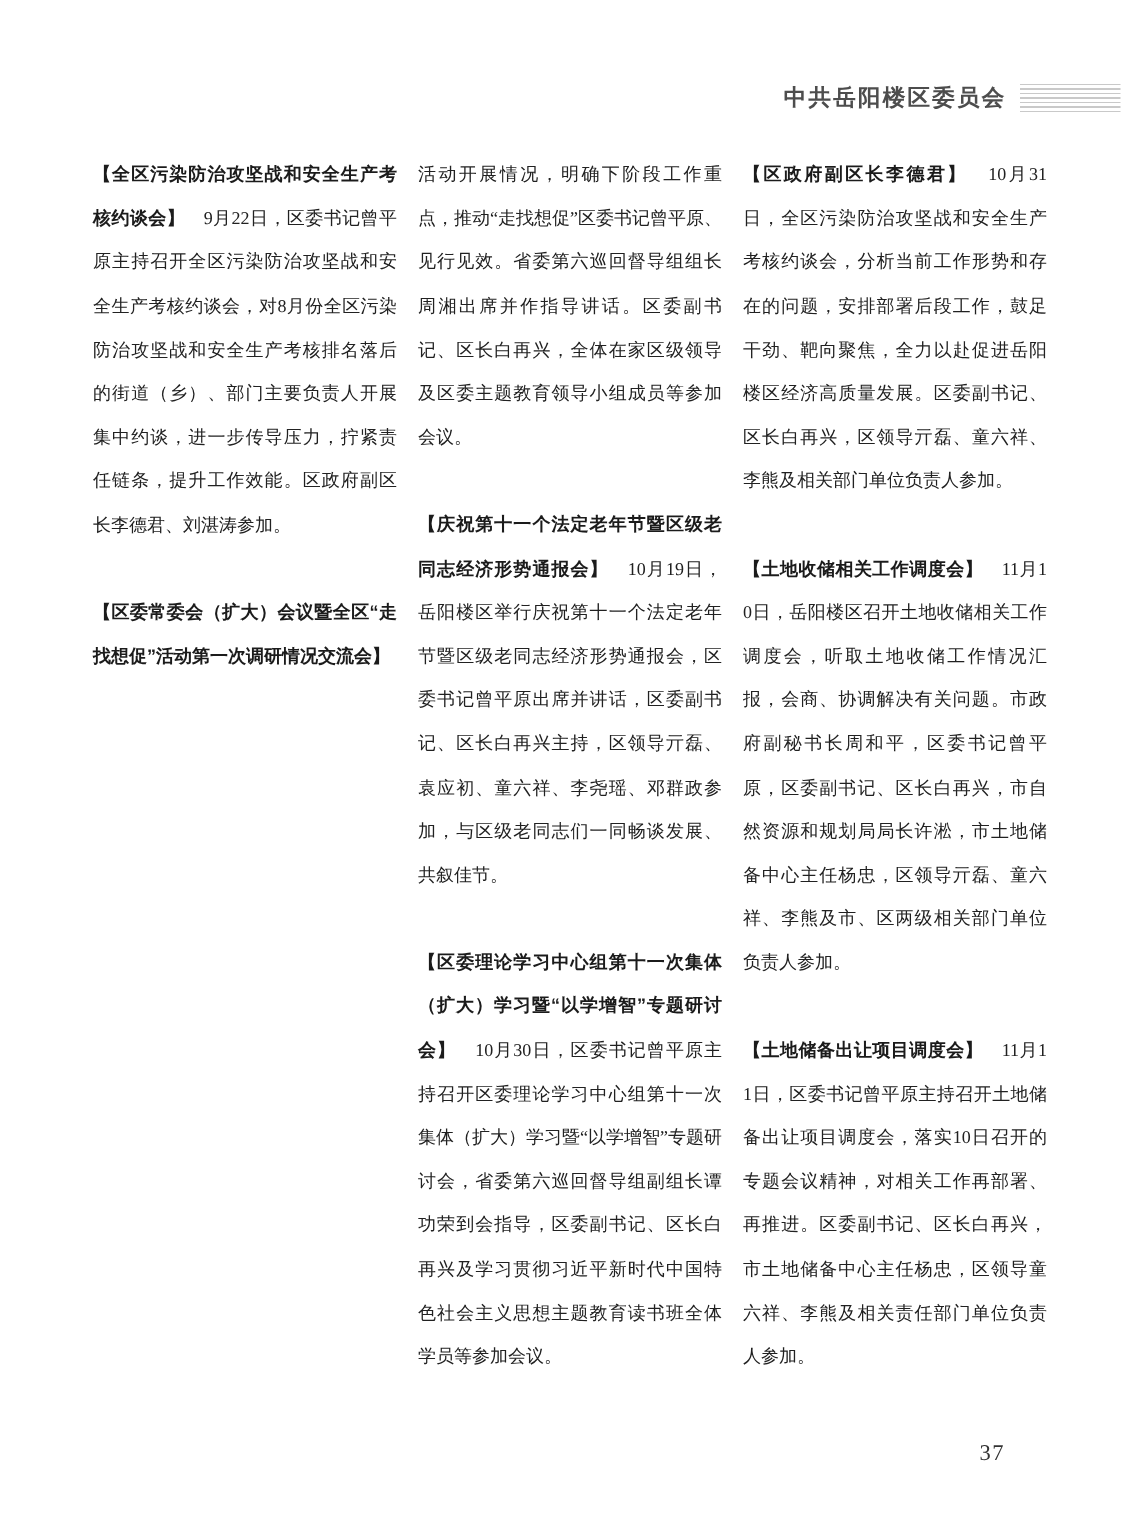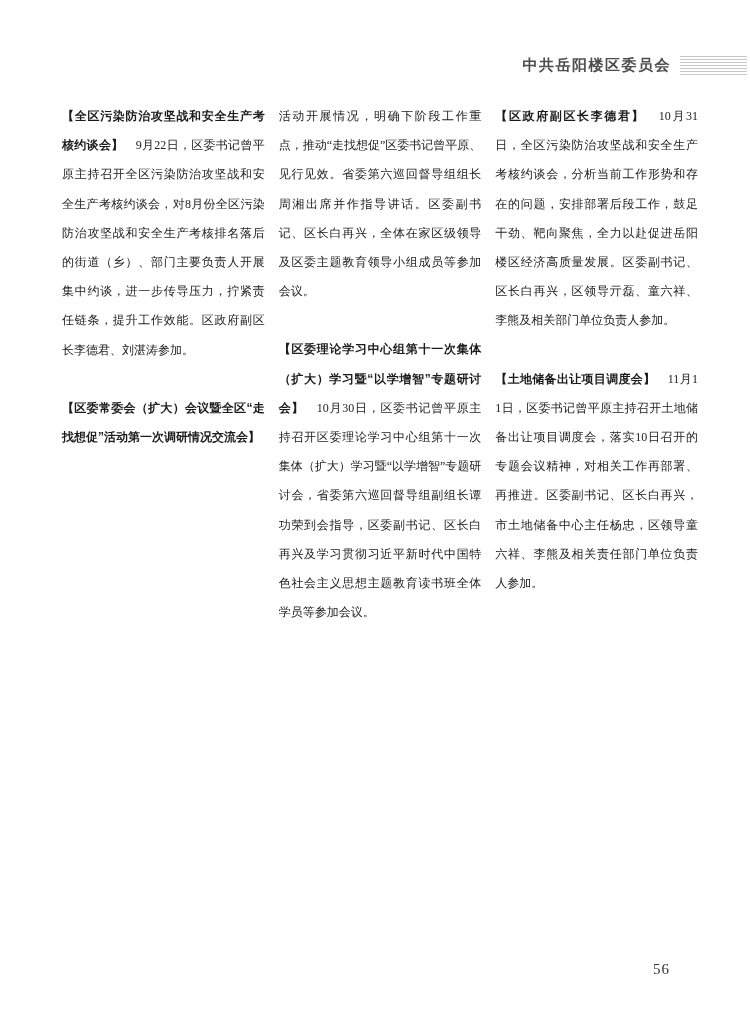--- a/index.html
+++ b/index.html
@@ -84,25 +84,27 @@
 
   <div class="content">
 
     <div class="article-column">
       <p class="entry"><span class="entry-heading">【全区污染防治攻坚战和安全生产考核约谈会】</span><span class="entry-body">　9月22日，区委书记曾平原主持召开全区污染防治攻坚战和安全生产考核约谈会，对8月份全区污染防治攻坚战和安全生产考核排名落后的街道（乡）、部门主要负责人开展集中约谈，进一步传导压力，拧紧责任链条，提升工作效能。区政府副区长李德君、刘湛涛参加。</span></p>
       <p class="entry"><span class="entry-heading">【区委常委会（扩大）会议暨全区“走找想促”活动第一次调研情况交流会】</span></p>
     </div>
 
     <div class="article-column">
       <p class="entry"><span class="entry-heading"></span><span class="entry-body">活动开展情况，明确下阶段工作重点，推动“走找想促”区委书记曾平原、见行见效。省委第六巡回督导组组长周湘出席并作指导讲话。区委副书记、区长白再兴，全体在家区级领导及区委主题教育领导小组成员等参加会议。</span></p>
+      <p class="entry"><span class="entry-heading">【庆祝第十一个法定老年节暨区级老同志经济形势通报会】</span><span class="entry-body">　10月19日，岳阳楼区举行庆祝第十一个法定老年节暨区级老同志经济形势通报会，区委书记曾平原出席并讲话，区委副书记、区长白再兴主持，区领导亓磊、袁应初、童六祥、李尧瑶、邓群政参加，与区级老同志们一同畅谈发展、共叙佳节。</span></p>
       <p class="entry"><span class="entry-heading">【区委理论学习中心组第十一次集体（扩大）学习暨“以学增智”专题研讨会】</span><span class="entry-body">　10月30日，区委书记曾平原主持召开区委理论学习中心组第十一次集体（扩大）学习暨“以学增智”专题研讨会，省委第六巡回督导组副组长谭功荣到会指导，区委副书记、区长白再兴及学习贯彻习近平新时代中国特色社会主义思想主题教育读书班全体学员等参加会议。</span></p>
     </div>
 
     <div class="article-column">
       <p class="entry"><span class="entry-heading">【区政府副区长李德君】</span><span class="entry-body">　10月31日，全区污染防治攻坚战和安全生产考核约谈会，分析当前工作形势和存在的问题，安排部署后段工作，鼓足干劲、靶向聚焦，全力以赴促进岳阳楼区经济高质量发展。区委副书记、区长白再兴，区领导亓磊、童六祥、李熊及相关部门单位负责人参加。</span></p>
+      <p class="entry"><span class="entry-heading">【土地收储相关工作调度会】</span><span class="entry-body">　11月10日，岳阳楼区召开土地收储相关工作调度会，听取土地收储工作情况汇报，会商、协调解决有关问题。市政府副秘书长周和平，区委书记曾平原，区委副书记、区长白再兴，市自然资源和规划局局长许淞，市土地储备中心主任杨忠，区领导亓磊、童六祥、李熊及市、区两级相关部门单位负责人参加。</span></p>
       <p class="entry"><span class="entry-heading">【土地储备出让项目调度会】</span><span class="entry-body">　11月11日，区委书记曾平原主持召开土地储备出让项目调度会，落实10日召开的专题会议精神，对相关工作再部署、再推进。区委副书记、区长白再兴，市土地储备中心主任杨忠，区领导童六祥、李熊及相关责任部门单位负责人参加。</span></p>
     </div>
 
   </div>
 
-  <div class="footer-page">56</div>
+  <div class="footer-page">37</div>
 
 </div>
 
 </body></html>

